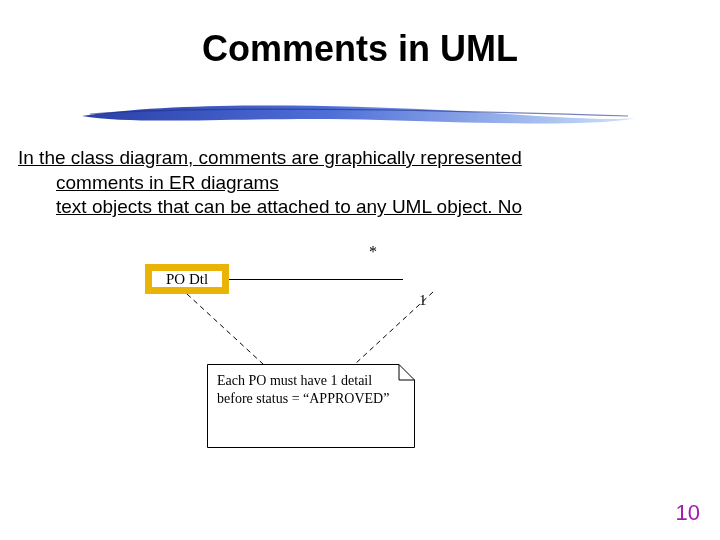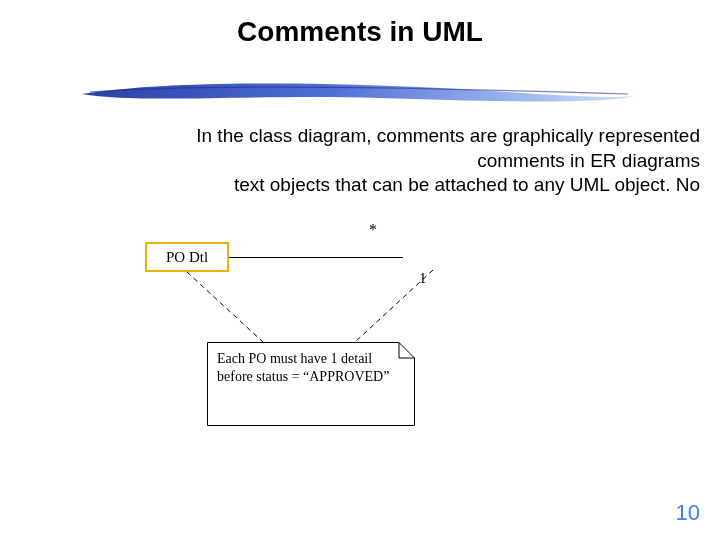--- a/index.html
+++ b/index.html
@@ -6,47 +6,48 @@
   body {
     width: 720px;
     height: 540px;
     background: #ffffff;
     font-family: Arial, Helvetica, sans-serif;
     position: relative;
     overflow: hidden;
   }
   .title {
     text-align: center;
-    font-size: 28px;
-    padding-top: 16px;
+    font-size: 36px;
+    padding-top: 28px;
     color: #000;
   }
   .underline-brush {
     width: 560px;
     height: 30px;
     margin: 28px auto 0 auto;
     display: block;
   }
   .body-text {
     font-size: 19px;
     line-height: 1.3;
     color: #000;
     padding: 18px 20px 0 18px;
-    text-align: right;
+    text-align: left;
+    text-decoration: underline;
   }
   .body-text .indent { display: block; padding-left: 38px; }
   .diagram {
     position: relative;
     width: 430px;
     height: 220px;
     margin: 28px auto 0 auto;
   }
   .uml-box {
     position: absolute;
-    border: 2px solid #eab308;
+    border: 7px solid #eab308;
     background: #fff;
     font-family: "Times New Roman", serif;
     font-size: 15px;
     display: flex;
     align-items: center;
     justify-content: center;
     padding: 0 8px;
   }
   .box-left { left: 0; top: 16px; width: 84px; height: 30px; }
   .box-right { left: 258px; top: 14px; width: 64px; height: 30px; }
@@ -91,21 +92,21 @@
   }
   .dash-svg {
     position: absolute;
     left: 0; top: 0;
   }
   .page-num {
     position: absolute;
     right: 20px;
     bottom: 14px;
     font-size: 22px;
-    color: #3b82f6;
+    color: #a21caf;
   }
 </style>
 </head>
 <body>
 
 <h1 class="title">Comments in UML</h1>
 
 <svg class="underline-brush" viewBox="0 0 560 30" preserveAspectRatio="none">
   <defs>
     <linearGradient id="bg" x1="0" y1="0" x2="1" y2="0">

